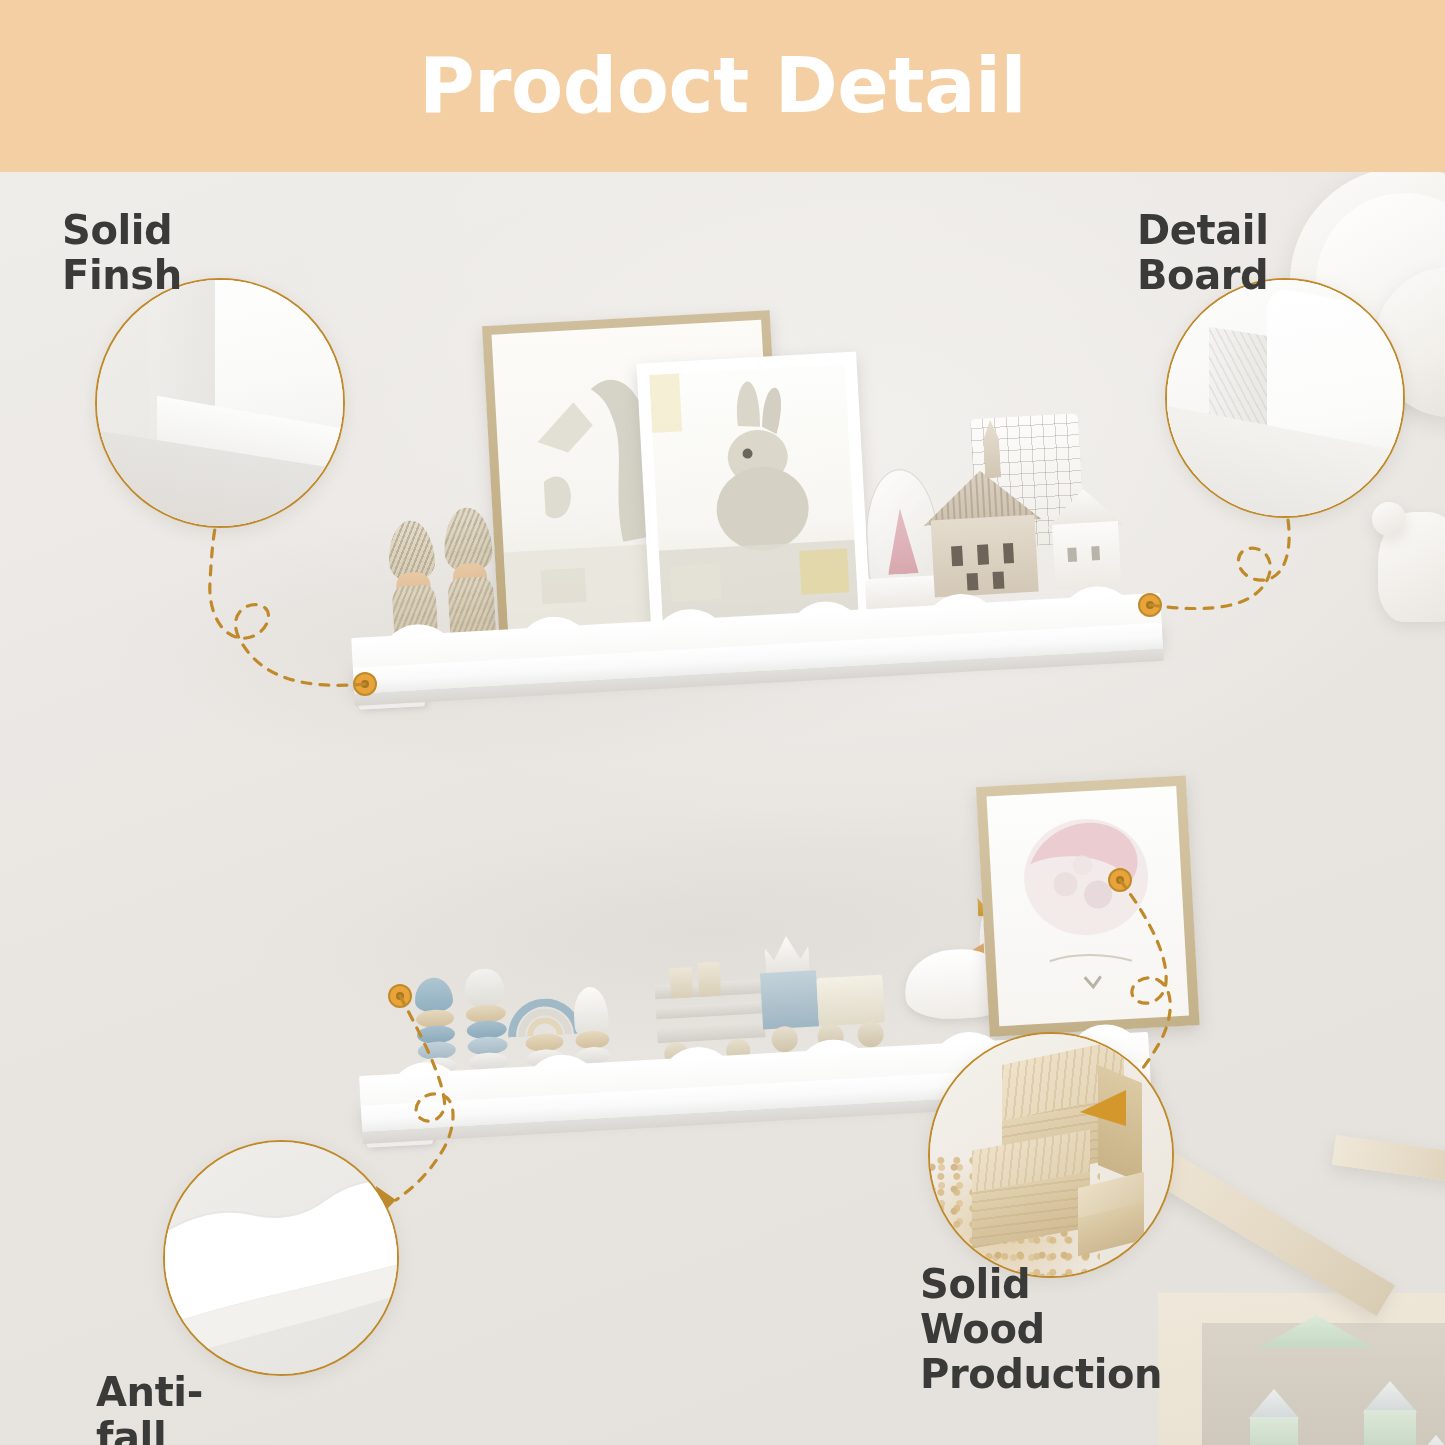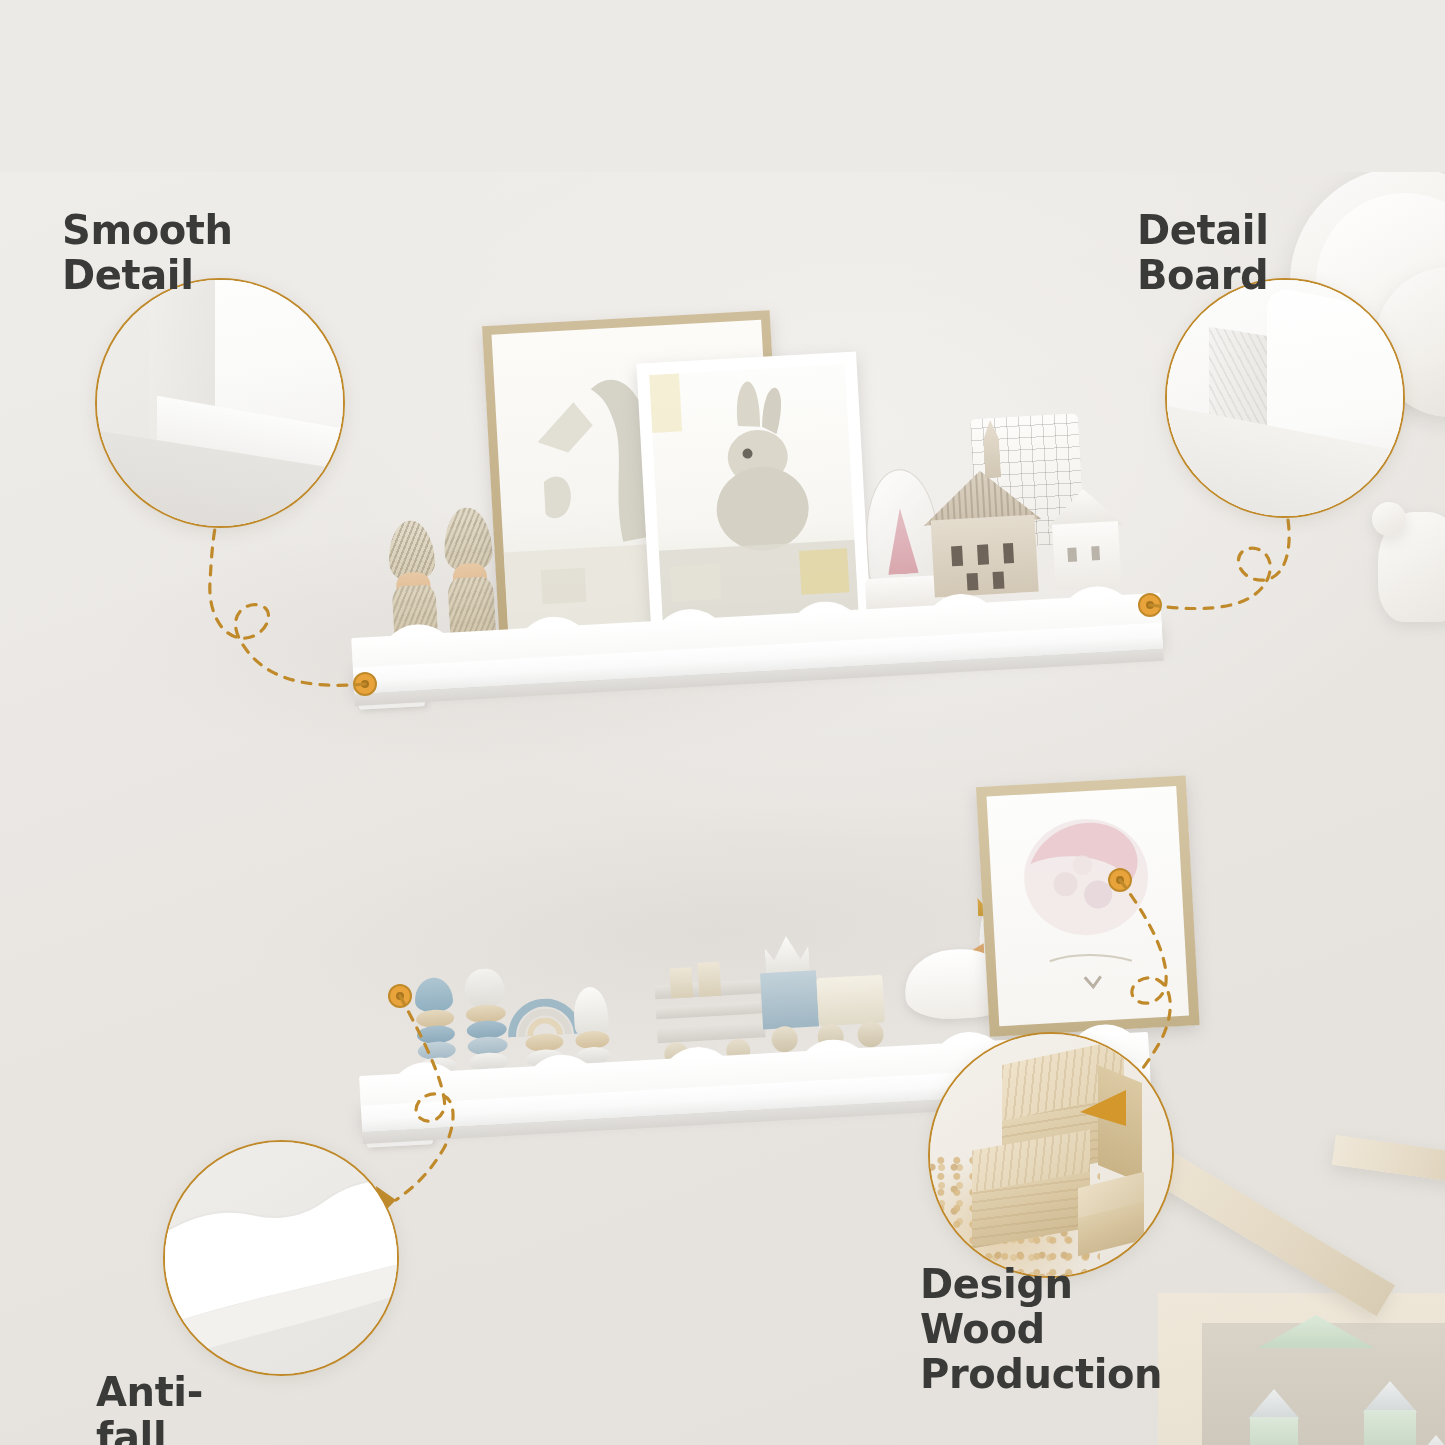--- a/index.html
+++ b/index.html
@@ -514,21 +514,21 @@
       <circle cx="1120" cy="880" r="11" fill="#E8A33A" stroke="#C08A2A" stroke-width="2"></circle>
       <circle cx="1120" cy="880" r="4" fill="#A9761F"></circle>
       <path d="M1120 880 C1152 922 1168 958 1166 982
                C1164 1004 1142 1008 1134 998 C1126 988 1142 972 1158 980
                C1176 990 1172 1020 1160 1042 C1146 1066 1134 1080 1124 1090" fill="none" stroke="#C08A2A" stroke-width="3.2" stroke-dasharray="9 9" stroke-linecap="round"></path>
       <path d="M1124 1090 L1104 1078 L1110 1108 Z" fill="#C08A2A"></path>
     </g>
   </svg>
 
   <div class="callout" style="left:0;top:0;">
-    <div class="callout-label" style="left:62px;top:208px;">Smooth Detail</div>
+    <div class="callout-label" style="left:62px;top:208px;">Solid Finsh</div>
     <div class="callout-circle" style="left:95px;top:278px;width:246px;height:246px;">
       <div class="cc-inner" style="background:linear-gradient(150deg,#EFEEEB 0%,#E7E5E1 100%);">
         <div style="position:absolute;left:52px;top:-20px;width:72px;height:230px;
                     background:linear-gradient(100deg,#F0EFEC 0%,#E4E3DF 100%);
                     transform:skewY(8deg);"></div>
         <div style="position:absolute;left:118px;top:-30px;width:200px;height:180px;
                     background:linear-gradient(160deg,#FFFFFF 0%,#FAFAF9 60%,#F2F1EF 100%);
                     transform:skewY(10deg);"></div>
         <div style="position:absolute;left:60px;top:136px;width:230px;height:60px;
                     background:linear-gradient(180deg,#FCFCFB 0%,#EFEEEB 100%);
@@ -619,18 +619,21 @@
                     transform:skewY(-14deg);"></div>
         <div style="position:absolute;left:148px;top:176px;width:66px;height:38px;
                     background:linear-gradient(170deg,#DFCFAC,#CBB68E);
                     transform:skewY(-14deg);"></div>
 
         <svg width="242" height="242" viewBox="0 0 242 242" style="position:absolute;inset:0;">
           <path d="M196 56 L150 78 L196 92 Z" fill="#D3972B"></path>
         </svg>
       </div>
     </div>
-    <div class="callout-label" style="left:920px;top:1262px;text-align:left;">Design Wood
+    <div class="callout-label" style="left:920px;top:1262px;text-align:left;">Solid Wood
 Production</div>
   </div>
 
+  <div class="header-band">
+    <div class="header-title">Prodoct Detail</div>
+  </div>
 
 </div>
 
 </body></html>

